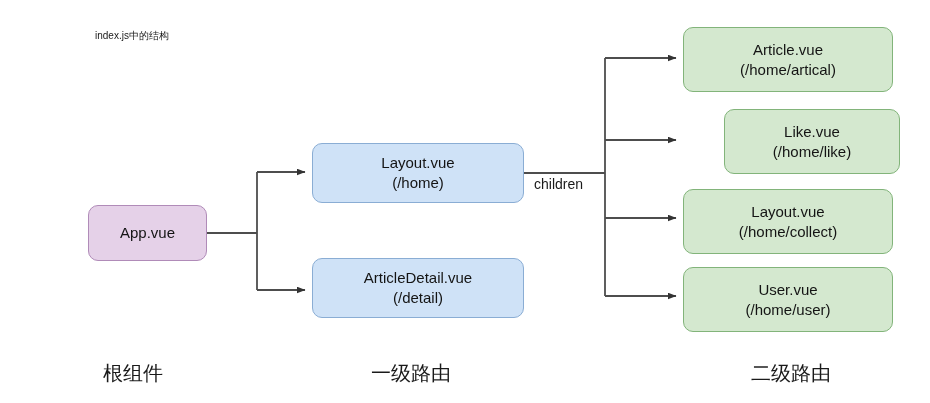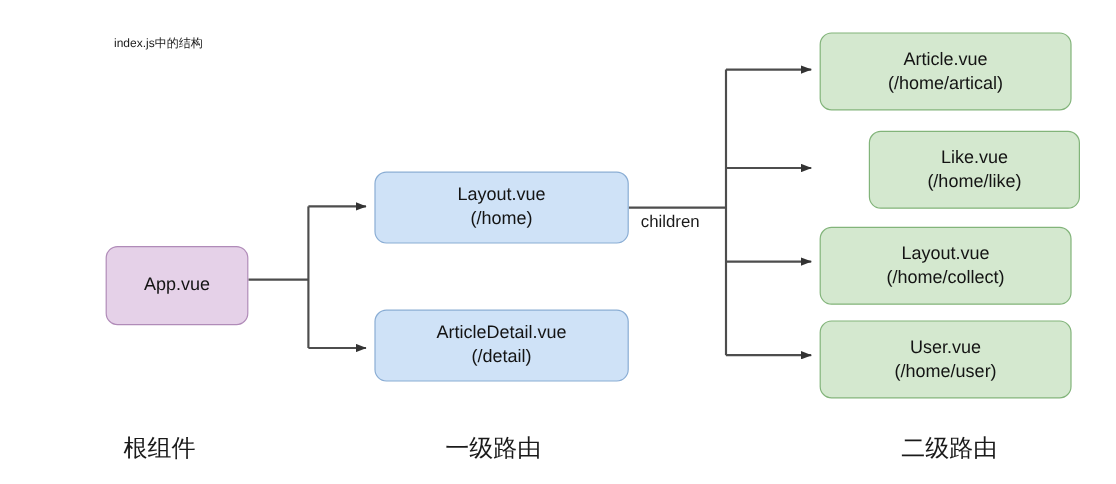--- a/index.html
+++ b/index.html
@@ -101,21 +101,21 @@
       <path d="M605,58 L605,296" stroke="#4d4d4d" stroke-width="1.8" fill="none"></path>
       <path d="M605,58 L676,58" stroke="#4d4d4d" stroke-width="1.8" fill="none" marker-end="url(#arrowhead)"></path>
       <path d="M605,140 L676,140" stroke="#4d4d4d" stroke-width="1.8" fill="none" marker-end="url(#arrowhead)"></path>
       <path d="M605,218 L676,218" stroke="#4d4d4d" stroke-width="1.8" fill="none" marker-end="url(#arrowhead)"></path>
       <path d="M605,296 L676,296" stroke="#4d4d4d" stroke-width="1.8" fill="none" marker-end="url(#arrowhead)"></path>
     </g>
   </svg>
 
   <div class="diagram-title">index.js中的结构</div>
 
-  <div class="node node-root" style="left:88px; top:205px; width:119px; height:66px;">
+  <div class="node node-root" style="left:88px; top:205px; width:119px; height:56px;">
     <span class="ln">App.vue</span>
   </div>
 
   <div class="node node-level1" style="left:312px; top:143px; width:212px; height:60px;">
     <span class="ln">Layout.vue</span>
     <span class="ln">(/home)</span>
   </div>
 
   <div class="node node-level1" style="left:312px; top:258px; width:212px; height:60px;">
     <span class="ln">ArticleDetail.vue</span>

